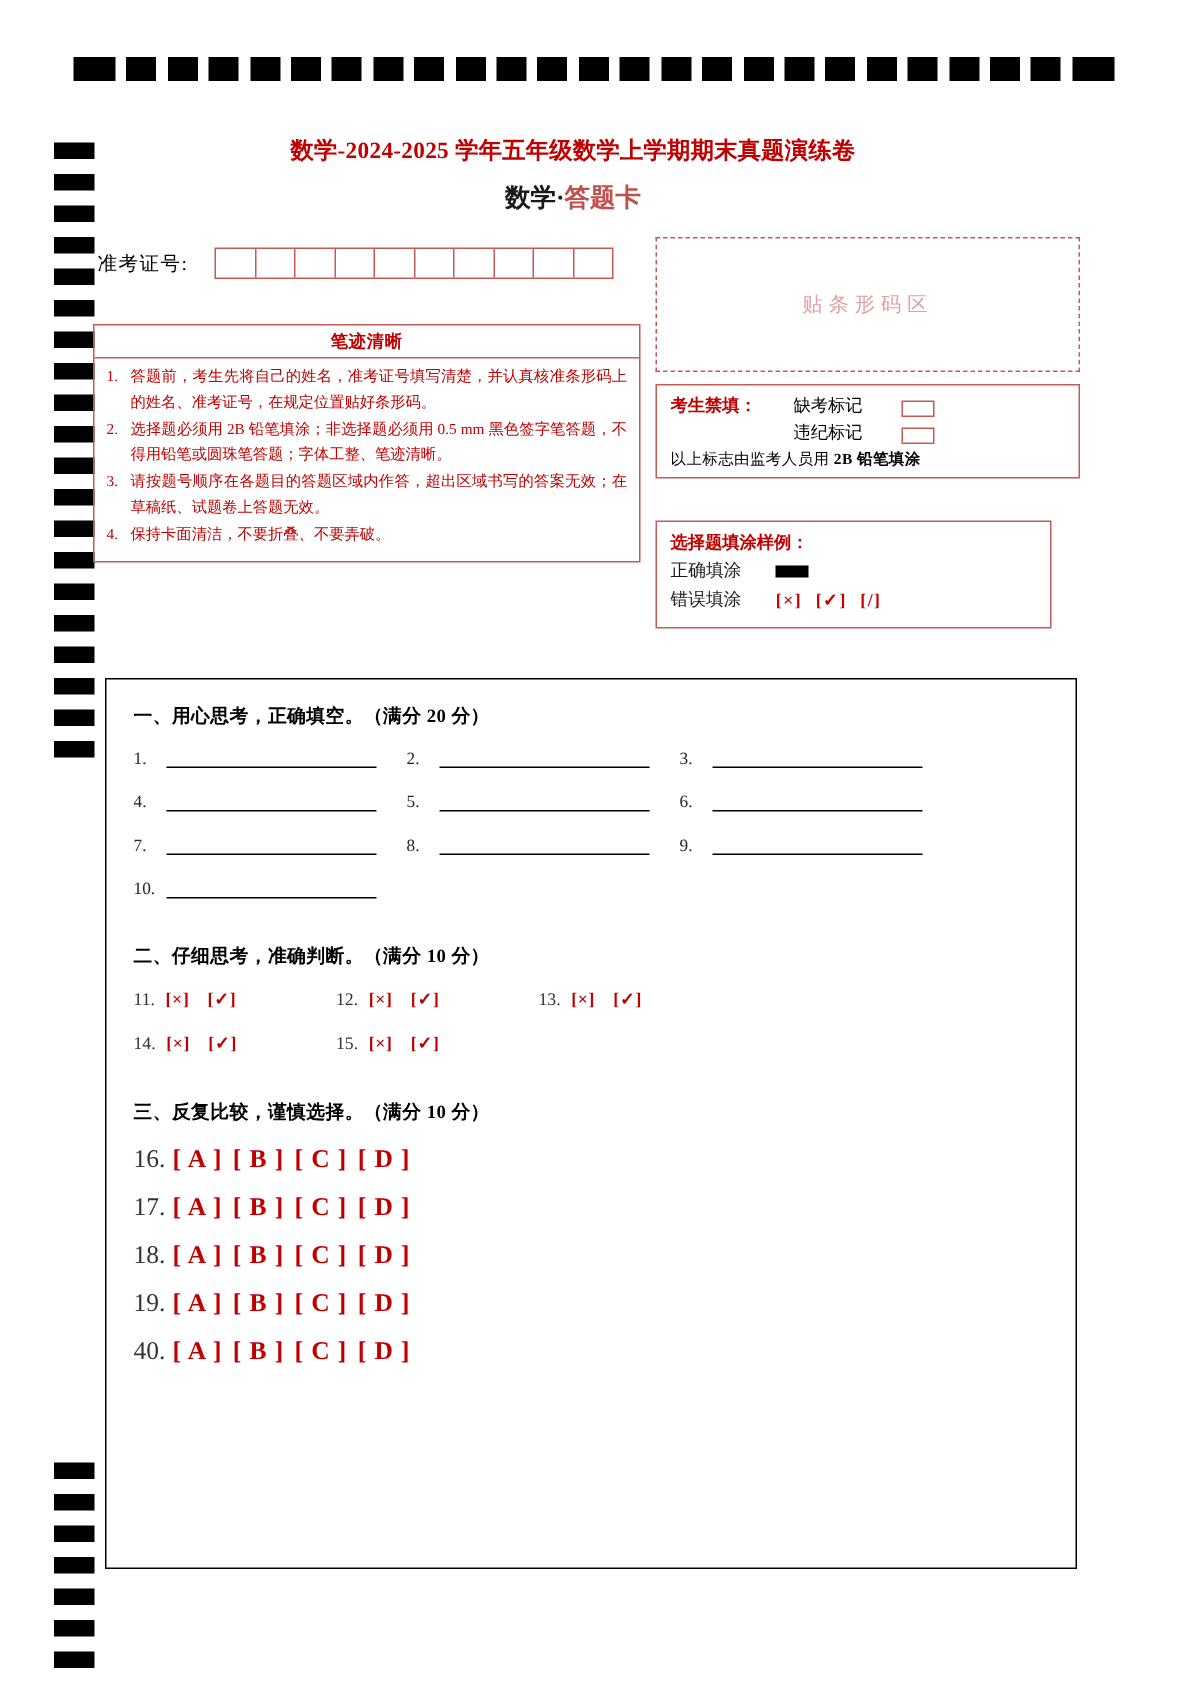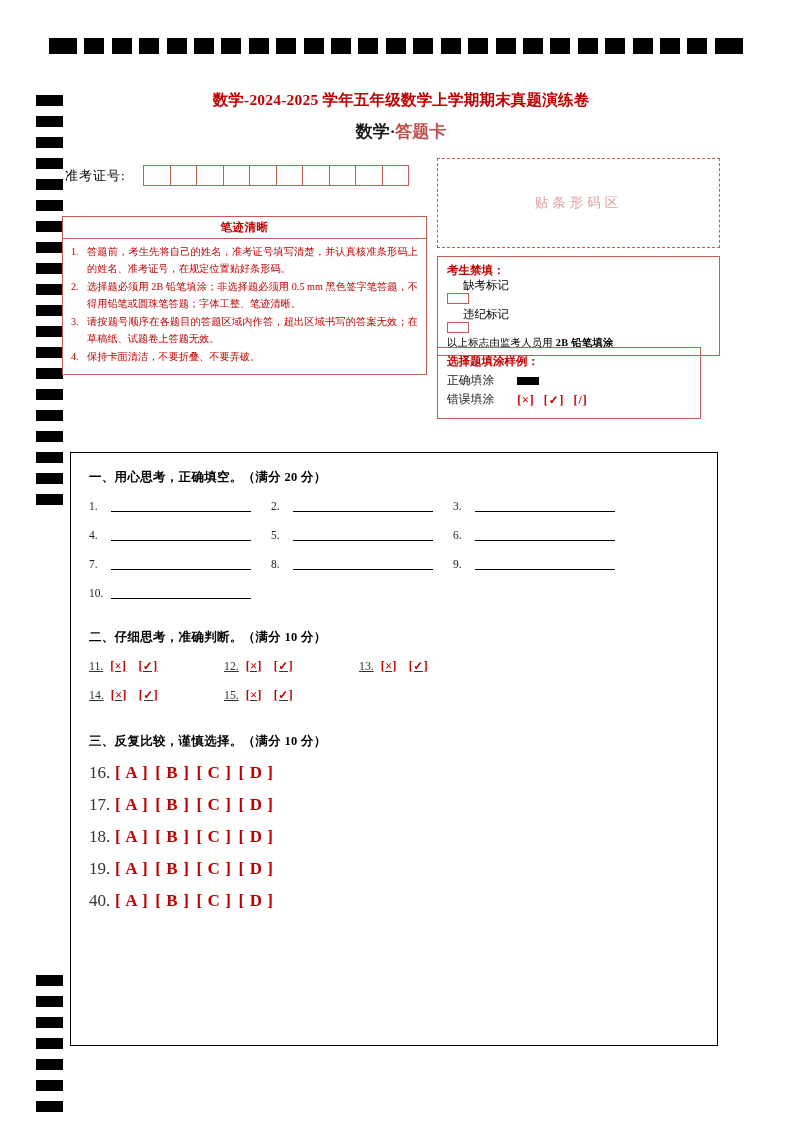--- a/index.html
+++ b/index.html
@@ -17,21 +17,21 @@
   .tm-top .mark { background: #000; height: 16px; width: 20px; }
   .tm-top .mark.wide { width: 28px; }
 
   .tm-left { position: absolute; left: 36px; width: 27px;
              display: flex; flex-direction: column; }
   .tm-left .mark { background: #000; height: 11px; width: 27px; margin-bottom: 10px; }
   #tm-left-upper { top: 95px; }
   #tm-left-lower { top: 975px; }
 
   
-  .title-wrap { position: absolute; left: 76px; top: 90px; width: 650px; text-align: center; }
+  .title-wrap { position: absolute; left: 57px; top: 90px; width: 650px; text-align: center; }
   .title1 { font-size: 15.5px; font-weight: bold; color: #c00000;
             font-family: "Liberation Serif", serif; letter-spacing: .2px; }
   .title2 { font-size: 17px; font-weight: bold; margin-top: 9px; color: #1a1a1a; }
   .title2 .red { color: #c0504d; font-weight: bold; }
 
   
   .id-block { position: absolute; left: 65px; top: 165px; width: 360px; }
   .id-row { display: flex; align-items: center; margin-bottom: 6px; }
   .id-label { font-size: 13px; color: #000; width: 78px; font-weight: normal;
               font-family: "Liberation Serif", serif; letter-spacing: 1px; }
@@ -54,21 +54,21 @@
   
   .barcode { position: absolute; left: 437px; top: 158px; width: 283px; height: 90px;
              border: 1.4px dashed #c45b55; display: flex; align-items: center;
              justify-content: center; }
   .barcode span { font-size: 13.5px; color: #d99; letter-spacing: 4px;
                   color: #e0a0a0; }
 
   
   .forbid { position: absolute; left: 437px; top: 256px; width: 283px;
             border: 1.1px solid #c45b55; padding: 6px 9px 5px 9px; }
-  .forbid-row { display: flex; align-items: flex-start; font-size: 11.5px; margin-bottom: 3px; flex-direction: column; }
+  .forbid-row { display: flex; align-items: flex-end; font-size: 11.5px; margin-bottom: 3px; }
   .forbid-lbl { color: #c00000; font-weight: bold; width: 66px; flex: none; }
   .forbid-mid { color: #000; width: 88px; text-align: left; padding-left: 16px; }
   .forbid-chk { width: 22px; height: 11px; border: 1.3px solid #c45b55; }
   .forbid-note { font-size: 10.3px; color: #000; margin-top: 2px; letter-spacing: .3px; }
   .forbid-note b { font-weight: bold; }
 
   
   .sample { position: absolute; left: 437px; top: 347px; width: 264px;
             border: 1.1px solid #c45b55; padding: 6px 9px 7px 9px; }
   .sample-head { font-size: 11.5px; color: #c00000; font-weight: bold; margin-bottom: 4px; }
@@ -88,21 +88,21 @@
   .sec3 { margin-top: 30px; }
 
   .blank-row { display: flex; margin-bottom: 16px; }
   .blank-item { display: flex; align-items: flex-end; font-size: 11.5px; color: #222; }
   .blank-item .bn { width: 22px; flex: none; }
   .blank-item .bl { border-bottom: 1px solid #000; width: 140px; height: 13px; }
   .blank-item.w3 { width: 182px; }
   .blank-item.wlast { width: auto; }
 
   .tf-row { display: flex; margin-bottom: 14px; font-size: 11.8px; color: #333; }
-  .tf-item { display: flex; align-items: flex-start; text-decoration: underline; }
+  .tf-item { display: flex; align-items: flex-start; }
   .tf-item .qn { margin-right: 7px; color: #333; }
   .tf-item .opt { color: #c00000; font-weight: bold; margin-right: 12px; letter-spacing: .5px; }
 
   .mc-row { display: flex; margin-bottom: 12px; font-size: 17px; color: #333;
             align-items: center; }
   .mc-row .qn { width: 26px; flex: none; }
   .mc-row .opt { color: #c00000; font-weight: bold; margin-right: 7px; letter-spacing: .6px; }
 </style>
 </head>
 <body>

